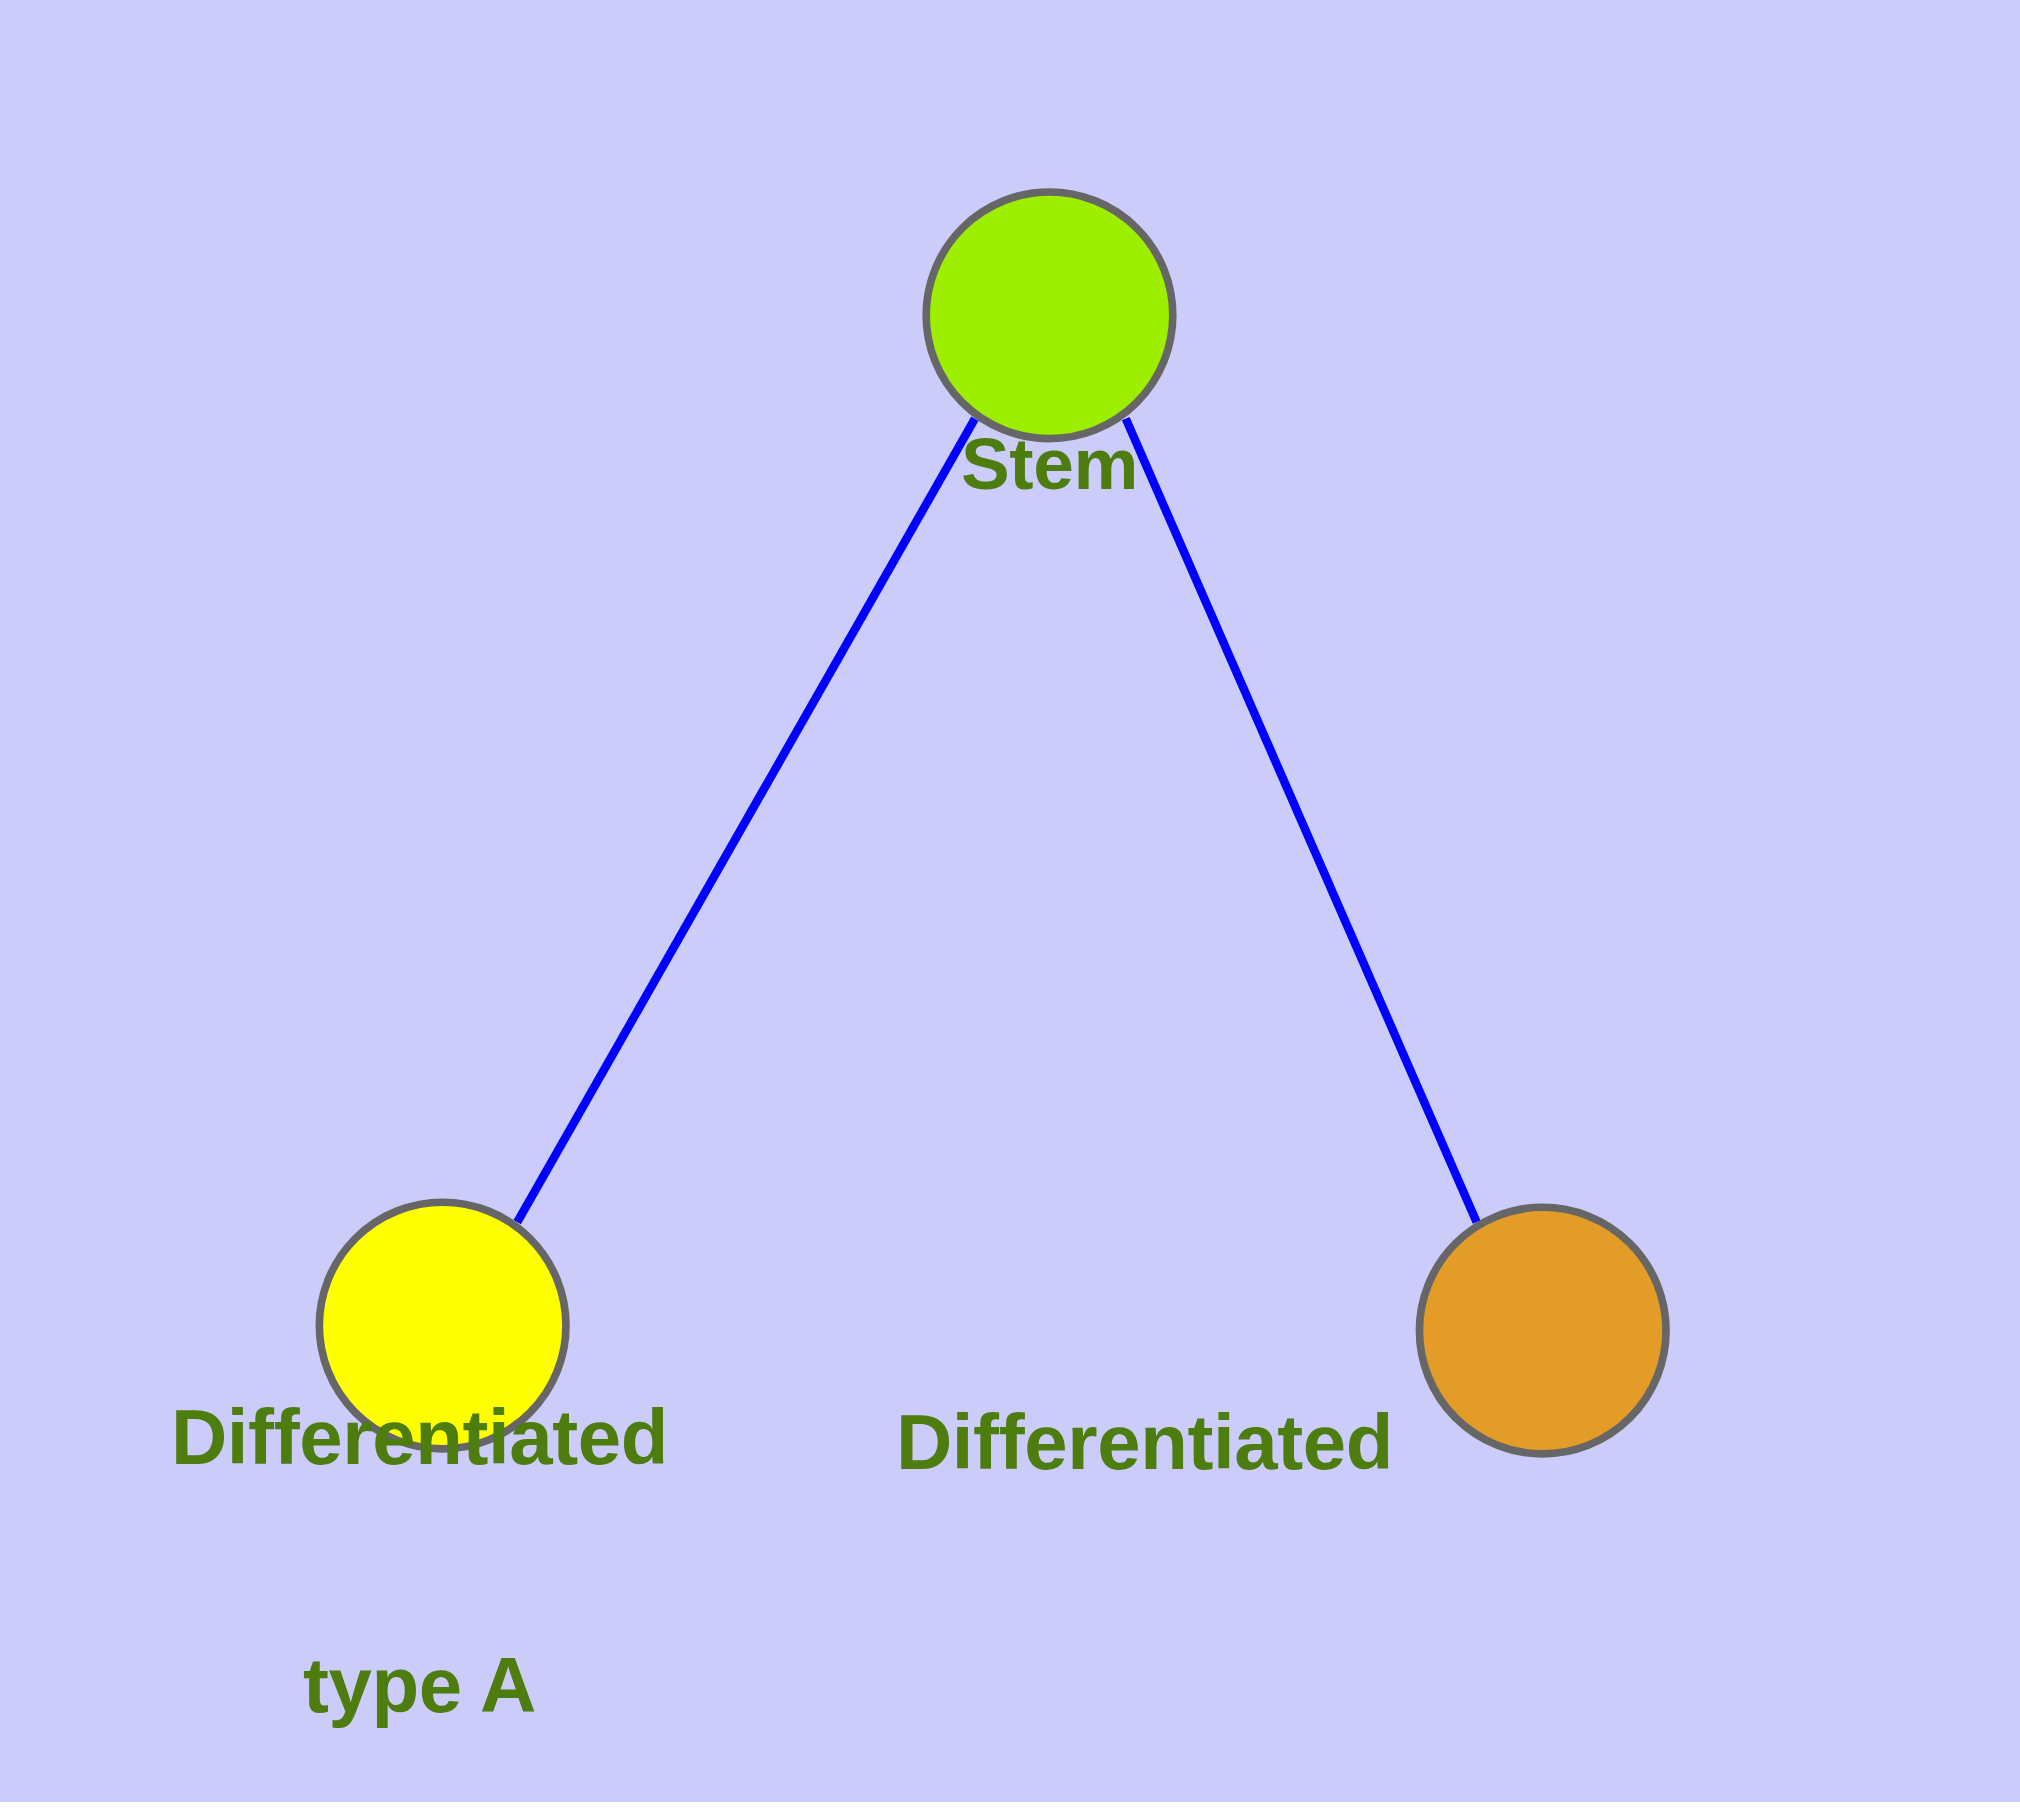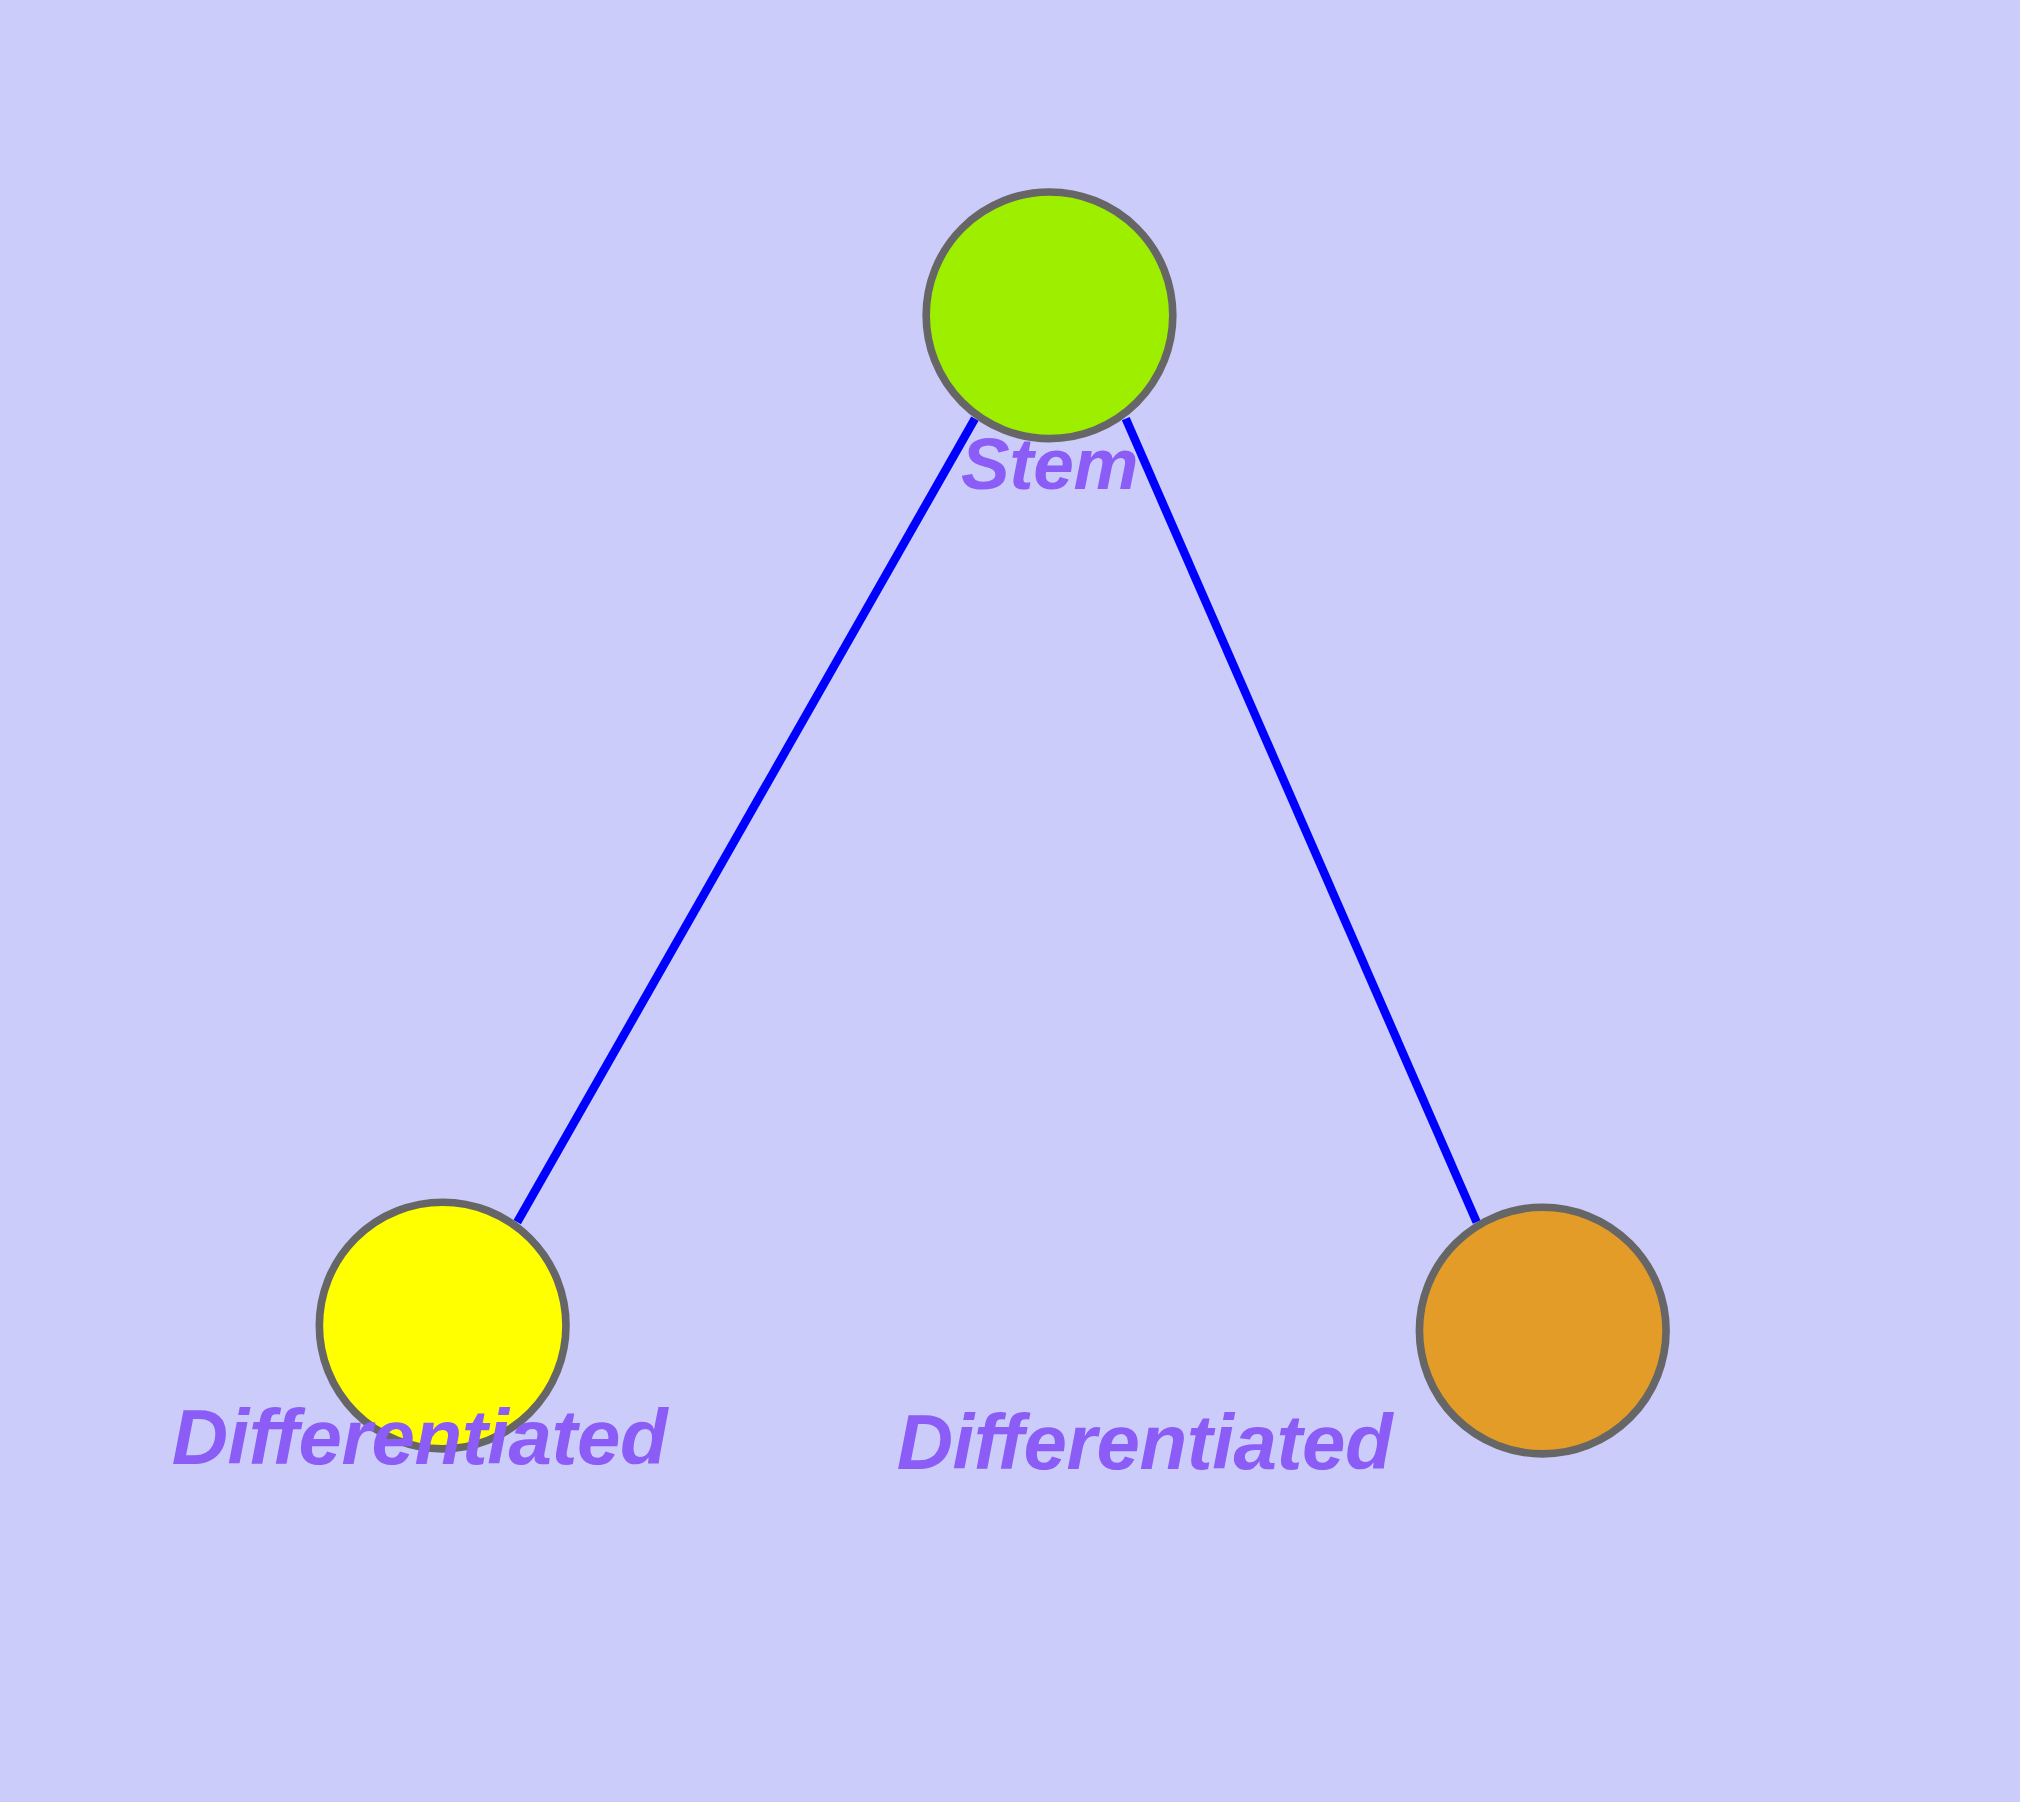--- a/index.html
+++ b/index.html
@@ -27,26 +27,25 @@
     position: absolute;
     left: 0;
     top: 0;
     width: 2021px;
     height: 1812px;
   }
   .node-label {
     position: absolute;
     text-align: center;
     font-weight: bold;
-    color: #8b5cf6;
+    color: #4d7c0f;
     line-height: 1.06;
     white-space: pre;
     letter-spacing: -0.4px;
     pointer-events: none;
-    font-style: italic;
   }
   .node-label.inner {
     font-size: 73px;
   }
   .node-label.outer {
     font-size: 78px;
   }
   .label-line {
     display: block;
   }
@@ -71,20 +70,21 @@
       <circle cx="1820" cy="1570" r="145.5" fill="#e39c28" stroke="#666666" stroke-width="9"></circle>
     </g>
   </svg>
 
   <div class="node-label inner" style="left:880px; top:270px; width:339px;">
     <span class="label-line">Stem</span>
   </div>
 
   <div class="node-label outer" style="left:123px; top:1231px; width:593px;">
     <span class="label-line">Differentiated</span>
+    <span class="label-line">type A</span>
   </div>
 
   <div class="node-label outer" style="left:848px; top:1236px; width:593px;">
     <span class="label-line">Differentiated</span>
   </div>
 
 </div>
 
 
 </body></html>

